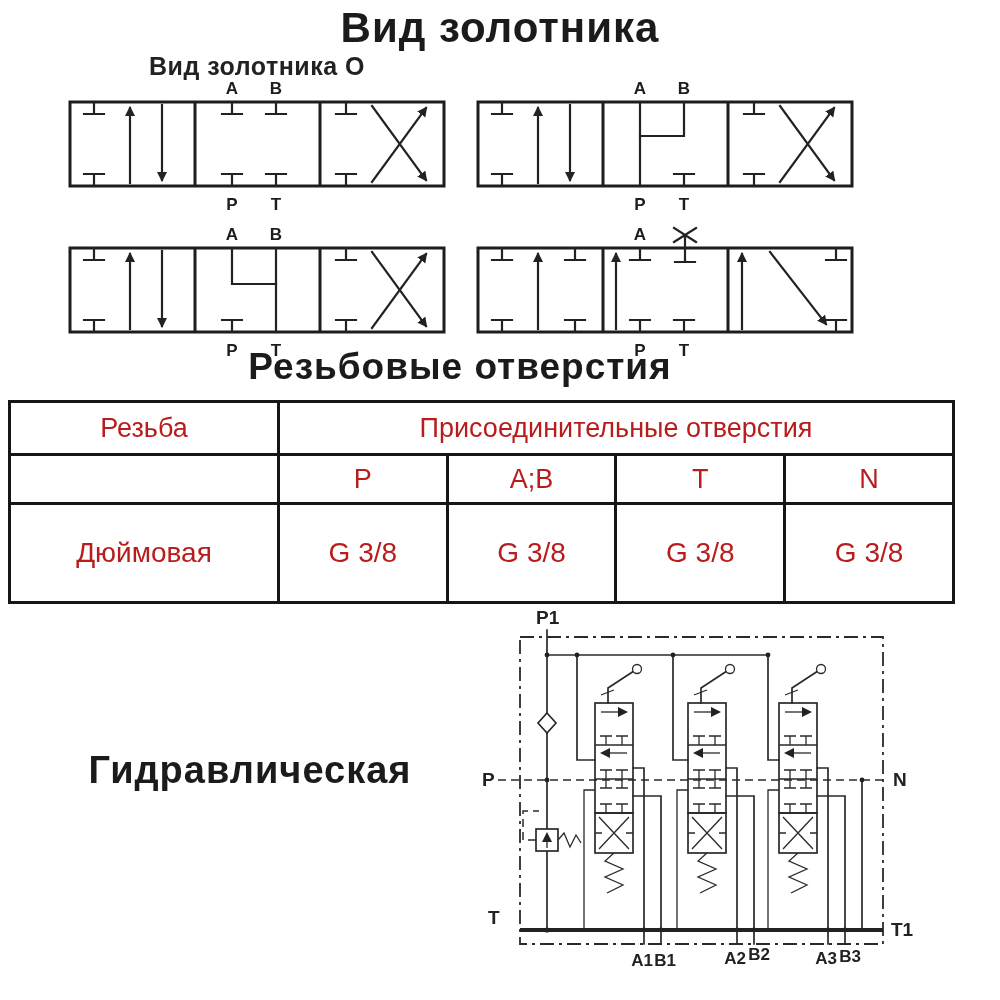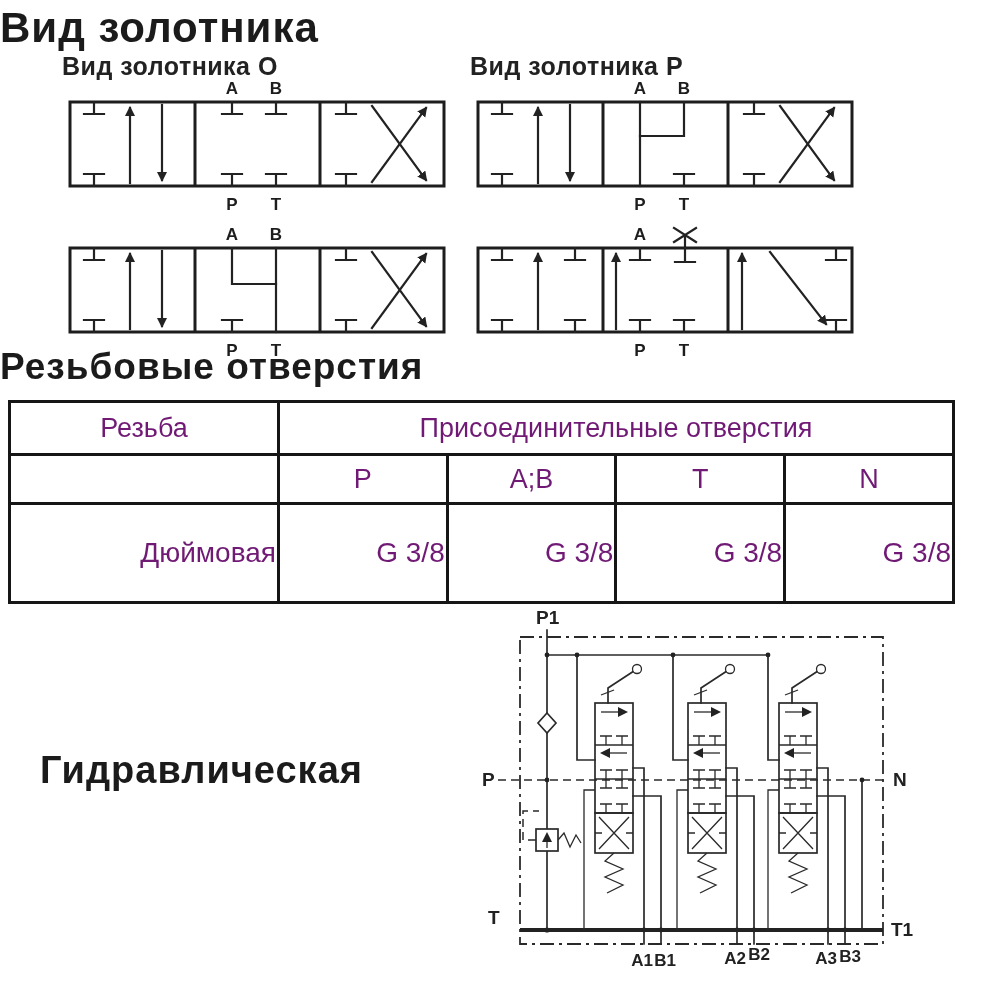--- a/index.html
+++ b/index.html
@@ -1,55 +1,54 @@
 <!DOCTYPE html>
 <html><head>
 <meta charset="utf-8">
 <style>
   html,body{margin:0;padding:0;background:#fff;}
   .page{position:relative;width:1000px;height:1000px;background:#ffffff;overflow:hidden;
         font-family:"Liberation Sans",sans-serif;color:#1d1d1d;}
   .abs{position:absolute;}
-  .ctr{}
+  .ctr{text-align:center;}
   .main-title{top:4px;left:0;width:1000px;font-size:42px;font-weight:700;letter-spacing:1px;color:#1b1b1b;}
   .sect-title{top:346px;left:0;width:920px;font-size:37px;font-weight:700;letter-spacing:1px;color:#1b1b1b;}
   .spool-label{width:390px;font-size:25px;font-weight:700;letter-spacing:.5px;color:#222;}
   .hyd-title{left:40px;width:420px;font-size:38px;font-weight:700;letter-spacing:1px;color:#1b1b1b;margin-top:37px;}
   
   .ln{stroke:#222;stroke-width:2.2;fill:none;stroke-linecap:square;}
   .box{stroke:#1d1d1d;stroke-width:3;fill:none;}
   .slbl{font:700 17px "Liberation Sans",sans-serif;fill:#1d1d1d;}
   
   .sc{stroke:#2a2a2a;stroke-width:1.7;fill:none;stroke-linecap:square;}
   .sc-thin{stroke:#2a2a2a;stroke-width:1.3;fill:none;}
   .sc-bus{stroke:#222;stroke-width:4;fill:none;}
   .sc-dash{stroke:#2a2a2a;stroke-width:1.5;fill:none;stroke-dasharray:8 5;}
   .sc-border{stroke:#2a2a2a;stroke-width:1.8;fill:none;stroke-dasharray:14 5 3 5;}
   .dot{fill:#222;stroke:none;}
   .white{fill:#fff;}
   .ptext{font:700 19px "Liberation Sans",sans-serif;fill:#222;}
   .wtext{font:700 17px "Liberation Sans",sans-serif;fill:#222;}
   
   table.ports{position:absolute;left:8px;top:400px;width:947px;border-collapse:collapse;
-              font-family:"Liberation Sans",sans-serif;color:#701a75;}
+              font-family:"Liberation Sans",sans-serif;color:#b91c1c;}
   table.ports td{border:3px solid #161616;text-align:center;vertical-align:middle;font-size:27px;}
   td.c1{width:264px;}
   tr.r1 td{height:48px;}
   tr.r2 td{height:44px;}
-  tr.r3 td{height:94px;font-size:28px;text-align:right;}
+  tr.r3 td{height:94px;font-size:28px;}
 </style>
 </head>
 <body>
 
 <div class="page">
 
   <div class="abs ctr main-title">Вид золотника</div>
 
   <div class="abs ctr spool-label" style="left:62px;top:52px;">Вид золотника O</div>
-  <div class="abs ctr spool-label" style="left:470px;top:52px;">Вид золотника P</div>
 
   <svg class="abs" style="left:62px;top:80px;" width="390" height="134" viewBox="0 0 390 134">
     <defs>
       <marker id="ah" markerUnits="userSpaceOnUse" markerWidth="11" markerHeight="11" refX="8" refY="5" orient="auto">
         <path d="M0,0 L10,5 L0,10 z" fill="#222"></path>
       </marker>
     </defs>
     <text class="slbl" x="170" y="14" text-anchor="middle">A</text>
     <text class="slbl" x="214" y="14" text-anchor="middle">B</text>
     <rect class="box" x="8" y="22" width="374" height="84"></rect>

